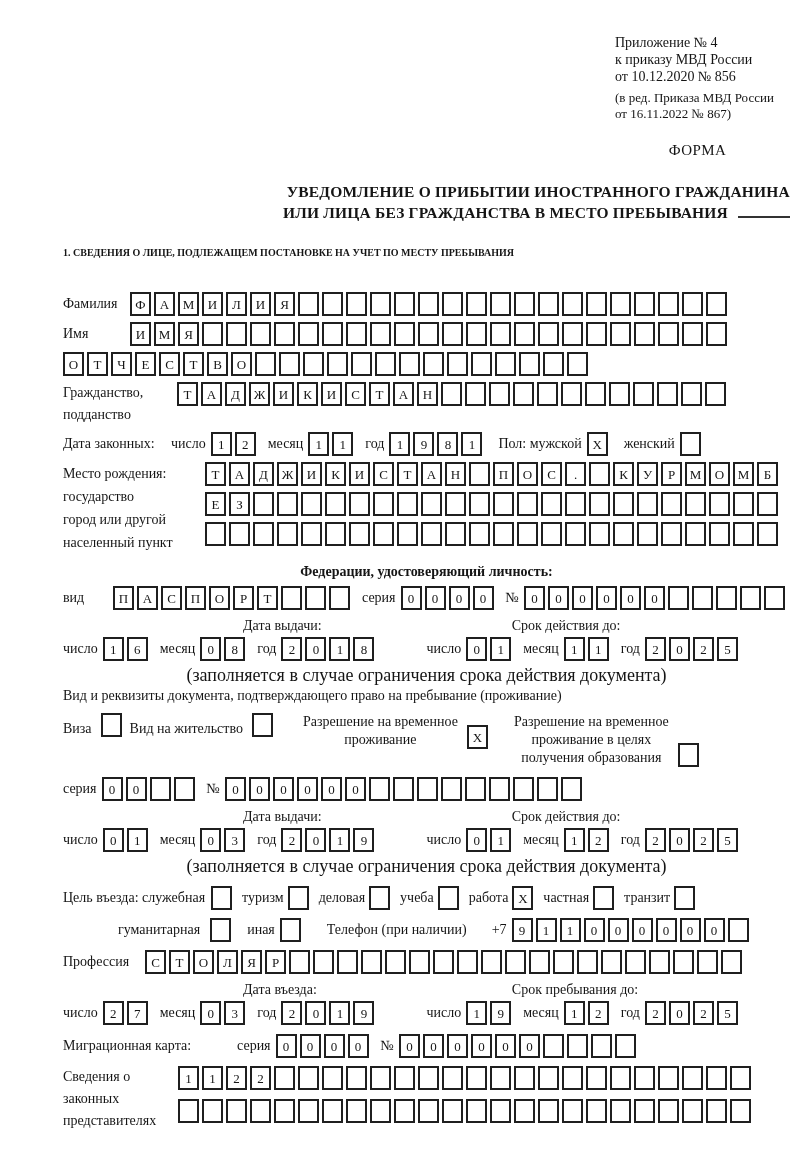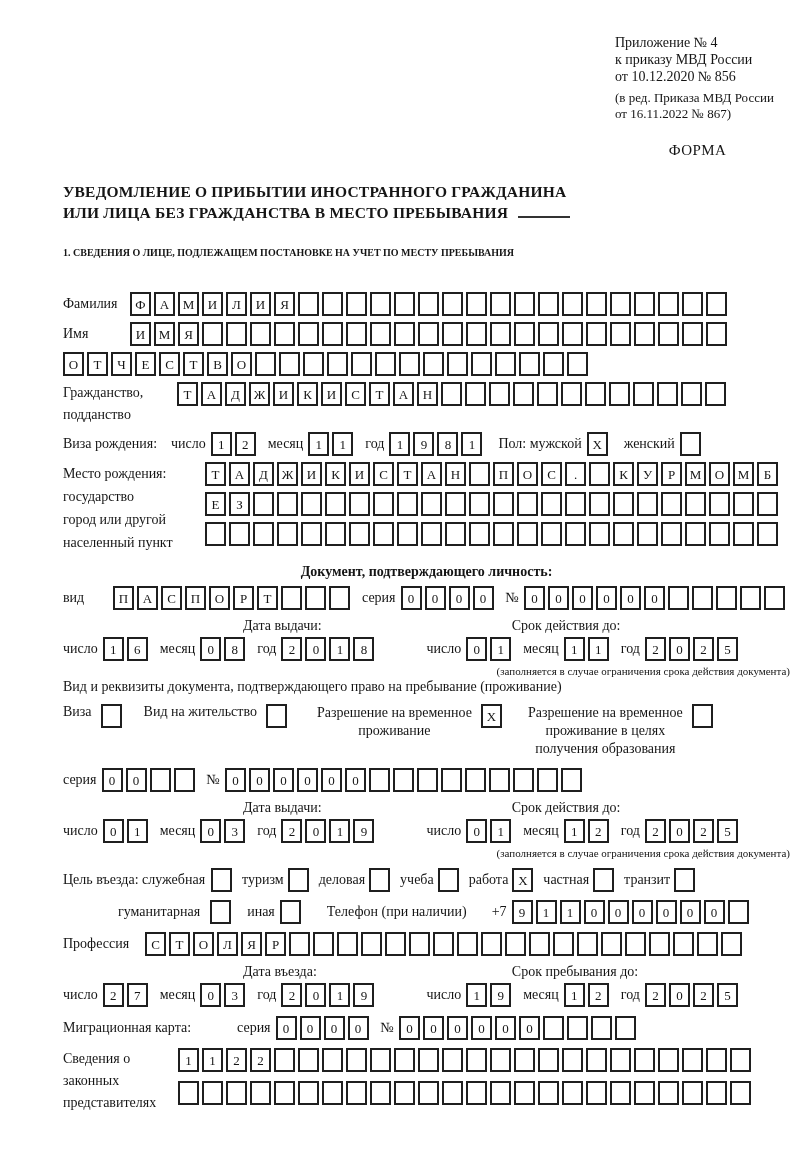--- a/index.html
+++ b/index.html
@@ -2,43 +2,43 @@
 <html><head>
 <meta charset="utf-8">
 <style>
   html,body{margin:0;padding:0}
   body{width:800px;height:1163px;background:#ffffff;color:#151515;
        font-family:"Liberation Serif","DejaVu Serif",serif;font-size:14px;overflow:hidden}
   .page{padding:34px 10px 0 63px;box-sizing:border-box;width:800px}
   .top-right{margin-left:552px;line-height:17px;font-size:14px}
   .edition{margin-top:5px;font-size:13px;line-height:16px}
   .forma{margin-top:20px;font-weight:normal;font-size:15px;text-align:center;padding-right:10px;letter-spacing:.4px}
-  .title{margin-top:22px;text-align:left;font-weight:bold;font-size:15.5px;line-height:21px;letter-spacing:.2px}
+  .title{margin-top:22px;text-align:right;font-weight:bold;font-size:15.5px;line-height:21px;letter-spacing:.2px}
   .blank{display:inline-block;width:52px;border-bottom:2px solid #333;margin-left:10px;height:2px}
   .sect{margin-top:24px;font-weight:bold;font-size:10px;white-space:nowrap}
   .frow{display:flex;align-items:center;margin-top:6px;white-space:nowrap}
   .frow.top{align-items:flex-start}
   .cells{display:flex;gap:3px;flex:none}
   .cell{flex:none;width:21px;height:24px;box-sizing:border-box;border:2px solid #1f1f1f;
         display:flex;align-items:center;justify-content:center;font-size:13px;line-height:1;background:#fff}
   .lbl{flex:none}
   .w67{width:67px}.w114{width:114px}.w142{width:142px}.w50{width:50px}.w115{width:115px}
   .lblcol{display:flex;flex-direction:column;flex:none;line-height:22px}
   .cellrows{display:flex;flex-direction:column;gap:6px}
   .dlbl{flex:none;margin:0 5px 0 12px}
   .dlbl.first{margin-left:0}
   .center-b{font-weight:bold;text-align:center;margin-top:10px}
   .datehead{display:flex;margin-top:8px;line-height:16px}
-  .note{font-size:11px;margin-top:4px;text-align:right}
+  .note{font-size:18px;margin-top:4px;text-align:center}
   .plain{line-height:19px}
   .permit-row{display:flex;align-items:flex-start;margin-top:8px}
-  .pgroup{display:flex;align-items:flex-start;flex:none}
+  .pgroup{display:flex;align-items:flex-end;flex:none}
   .ptext{text-align:center;line-height:18px}
   .ckbox{margin-left:9px}
-  .ml22{margin-left:22px}.ml30{margin-left:30px}.ml26{margin-left:26px}
+  .ml22{margin-left:8px}.ml30{margin-left:30px}.ml26{margin-left:26px}
   .purpose .dlbl{margin:0 4px 0 10px}
 </style>
 </head>
 <body>
 
 <div class="page">
 
   <div class="top-right">
     <div>Приложение № 4</div>
     <div>к приказу МВД России</div>
@@ -172,21 +172,21 @@
         <span class="cell"></span>
         <span class="cell"></span>
         <span class="cell"></span>
         <span class="cell"></span>
         <span class="cell"></span>
         <span class="cell"></span>
       </span>
   </div>
 
   <div class="frow">
-    <span class="lbl" style="width:108px">Виза рождения:</span>
+    <span class="lbl" style="width:108px">Дата законных:</span>
     <span class="dlbl first">число</span>
     <span class="cells">
         <span class="cell">1</span>
         <span class="cell">2</span>
       </span>
     <span class="dlbl">месяц</span>
     <span class="cells">
         <span class="cell">1</span>
         <span class="cell">1</span>
       </span>
@@ -289,21 +289,21 @@
           <span class="cell"></span>
           <span class="cell"></span>
           <span class="cell"></span>
           <span class="cell"></span>
           <span class="cell"></span>
           <span class="cell"></span>
         </span>
     </span>
   </div>
 
-  <div class="center-b">Документ, подтверждающего личность:</div>
+  <div class="center-b">Федерации, удостоверяющий личность:</div>
 
   <div class="frow">
     <span class="lbl w50">вид</span>
     <span class="cells">
         <span class="cell">П</span>
         <span class="cell">А</span>
         <span class="cell">С</span>
         <span class="cell">П</span>
         <span class="cell">О</span>
         <span class="cell">Р</span>

